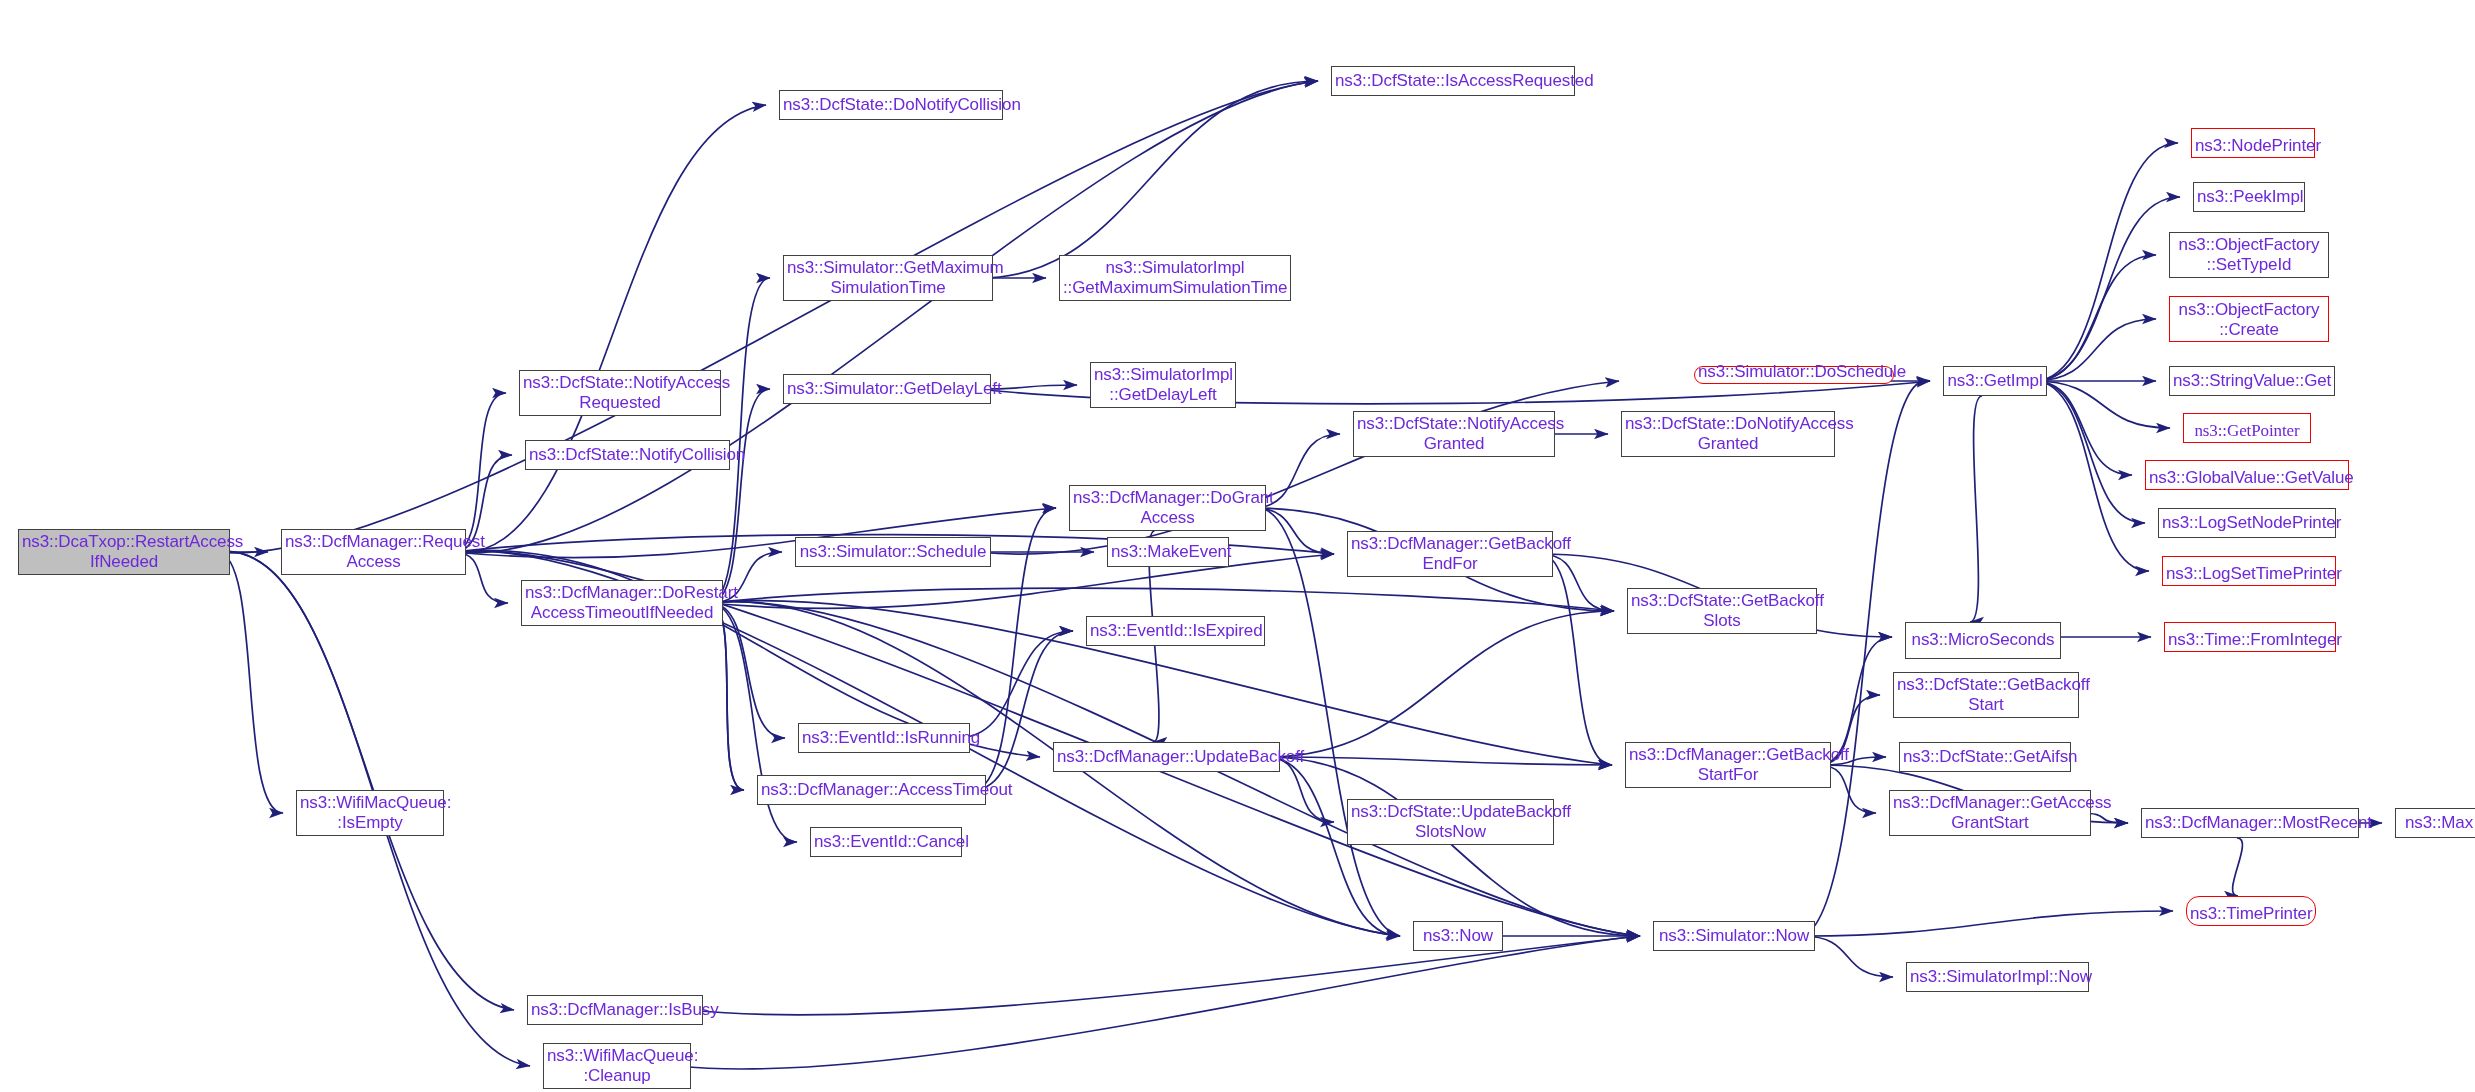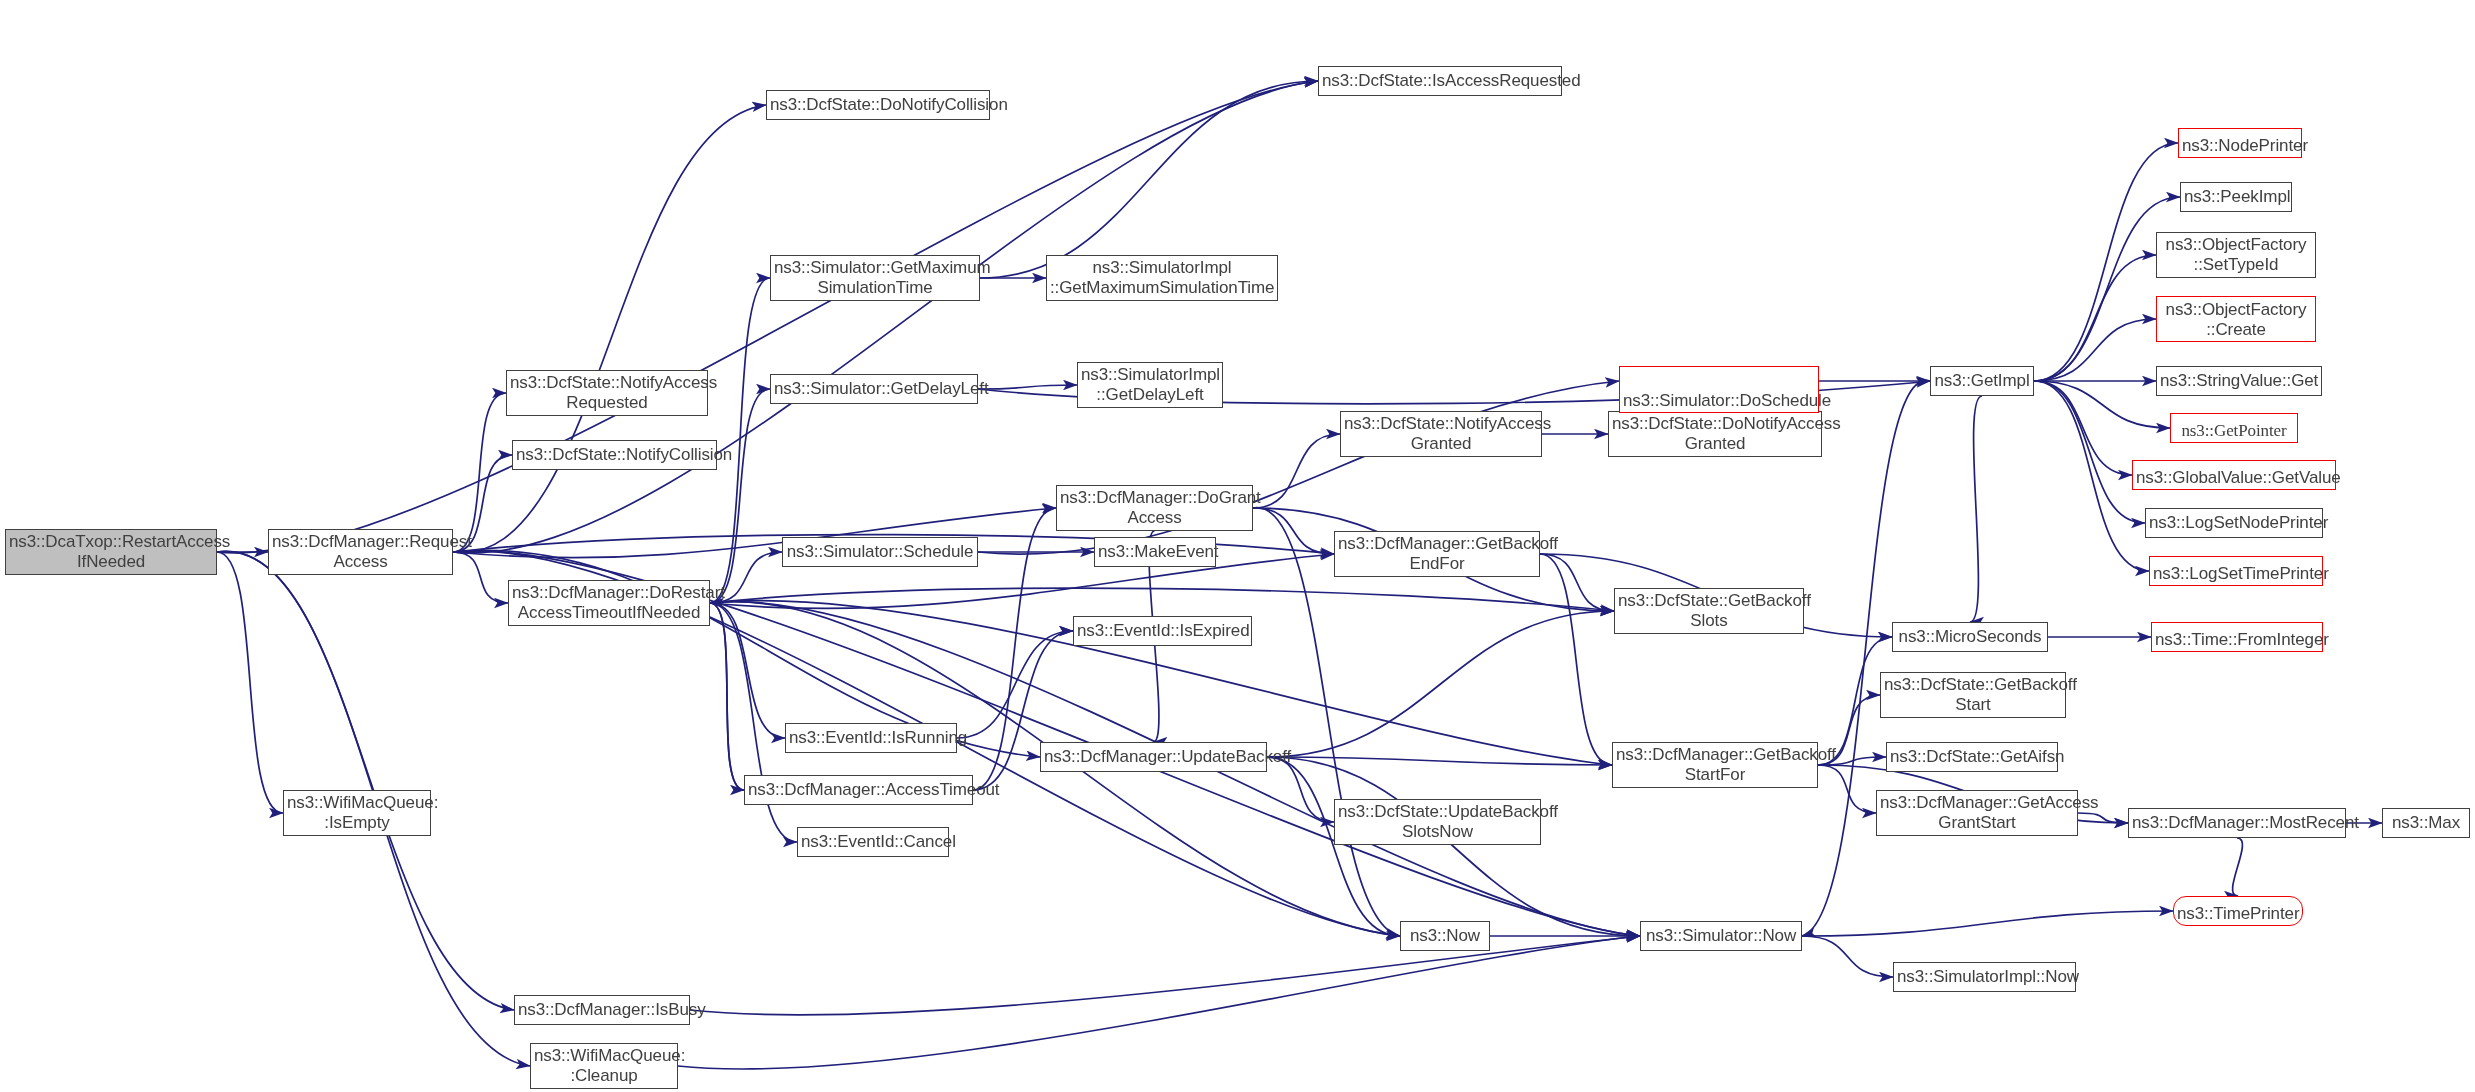--- a/index.html
+++ b/index.html
@@ -1,22 +1,22 @@
 <!DOCTYPE html>
 <html><head>
 <meta charset="utf-8">
 <style>
   html,body{margin:0;padding:0;background:#ffffff;}
   body{font-family:"Liberation Sans",sans-serif;}
   #canvas{position:relative;width:2475px;height:1092px;background:#fff;overflow:hidden;}
   #edges{position:absolute;left:0;top:0;width:2475px;height:1092px;}
   .node{position:absolute;box-sizing:border-box;border:1.6px solid #404040;background:#ffffff;
         display:flex;align-items:center;justify-content:center;text-align:center;
-        font-family:"Liberation Sans",sans-serif;font-size:17px;color:#404040;
-        line-height:1.18;letter-spacing:-0.1px;padding:1px 3px;}
+        font-family:"Liberation Sans",sans-serif;font-size:17px;color:#6d28d9;
+        line-height:1.18;letter-spacing:-0.1px;padding:1px 3px;margin-left:13px;}
   .node.red{border-color:#f00000;align-items:flex-end;}
   .node.root{background:#bfbfbf;border-color:#404040;}
   .node span{display:block;width:100%;white-space:pre-line;}
 </style>
 </head>
 <body>
 
 <div id="canvas">
   <svg id="edges" viewBox="0 0 2475 1092" xmlns="http://www.w3.org/2000/svg">
       <defs>
@@ -191,24 +191,24 @@
       <span>ns3::DcfState::GetBackoff
 Start</span>
     </div>
     <div class="node" style="left: 1886px; top: 742px; width: 172px; height: 30px;">
       <span>ns3::DcfState::GetAifsn</span>
     </div>
     <div class="node" style="left: 1876px; top: 790px; width: 202px; height: 46px;">
       <span>ns3::DcfManager::GetAccess
 GrantStart</span>
     </div>
-    <div class="node" style="left: 1892px; top: 622px; width: 156px; height: 30px;">
+    <div class="node" style="left: 1892px; top: 622px; width: 156px; height: 37px;">
       <span>ns3::MicroSeconds</span>
     </div>
-    <div class="node red" style="left: 1619px; top: 366px; width: 200px; height: 47px;">
+    <div class="node red" style="left: 1681px; top: 366px; width: 200px; height: 18px; border-radius: 15px;">
       <span>ns3::Simulator::DoSchedule</span>
     </div>
     <div class="node" style="left: 1930px; top: 366px; width: 104px; height: 30px;">
       <span>ns3::GetImpl</span>
     </div>
     <div class="node" style="left: 1318px; top: 66px; width: 244px; height: 30px;">
       <span>ns3::DcfState::IsAccessRequested</span>
     </div>
     <div class="node red" style="left: 2178px; top: 128px; width: 124px; height: 30px;">
       <span>ns3::NodePrinter</span>

